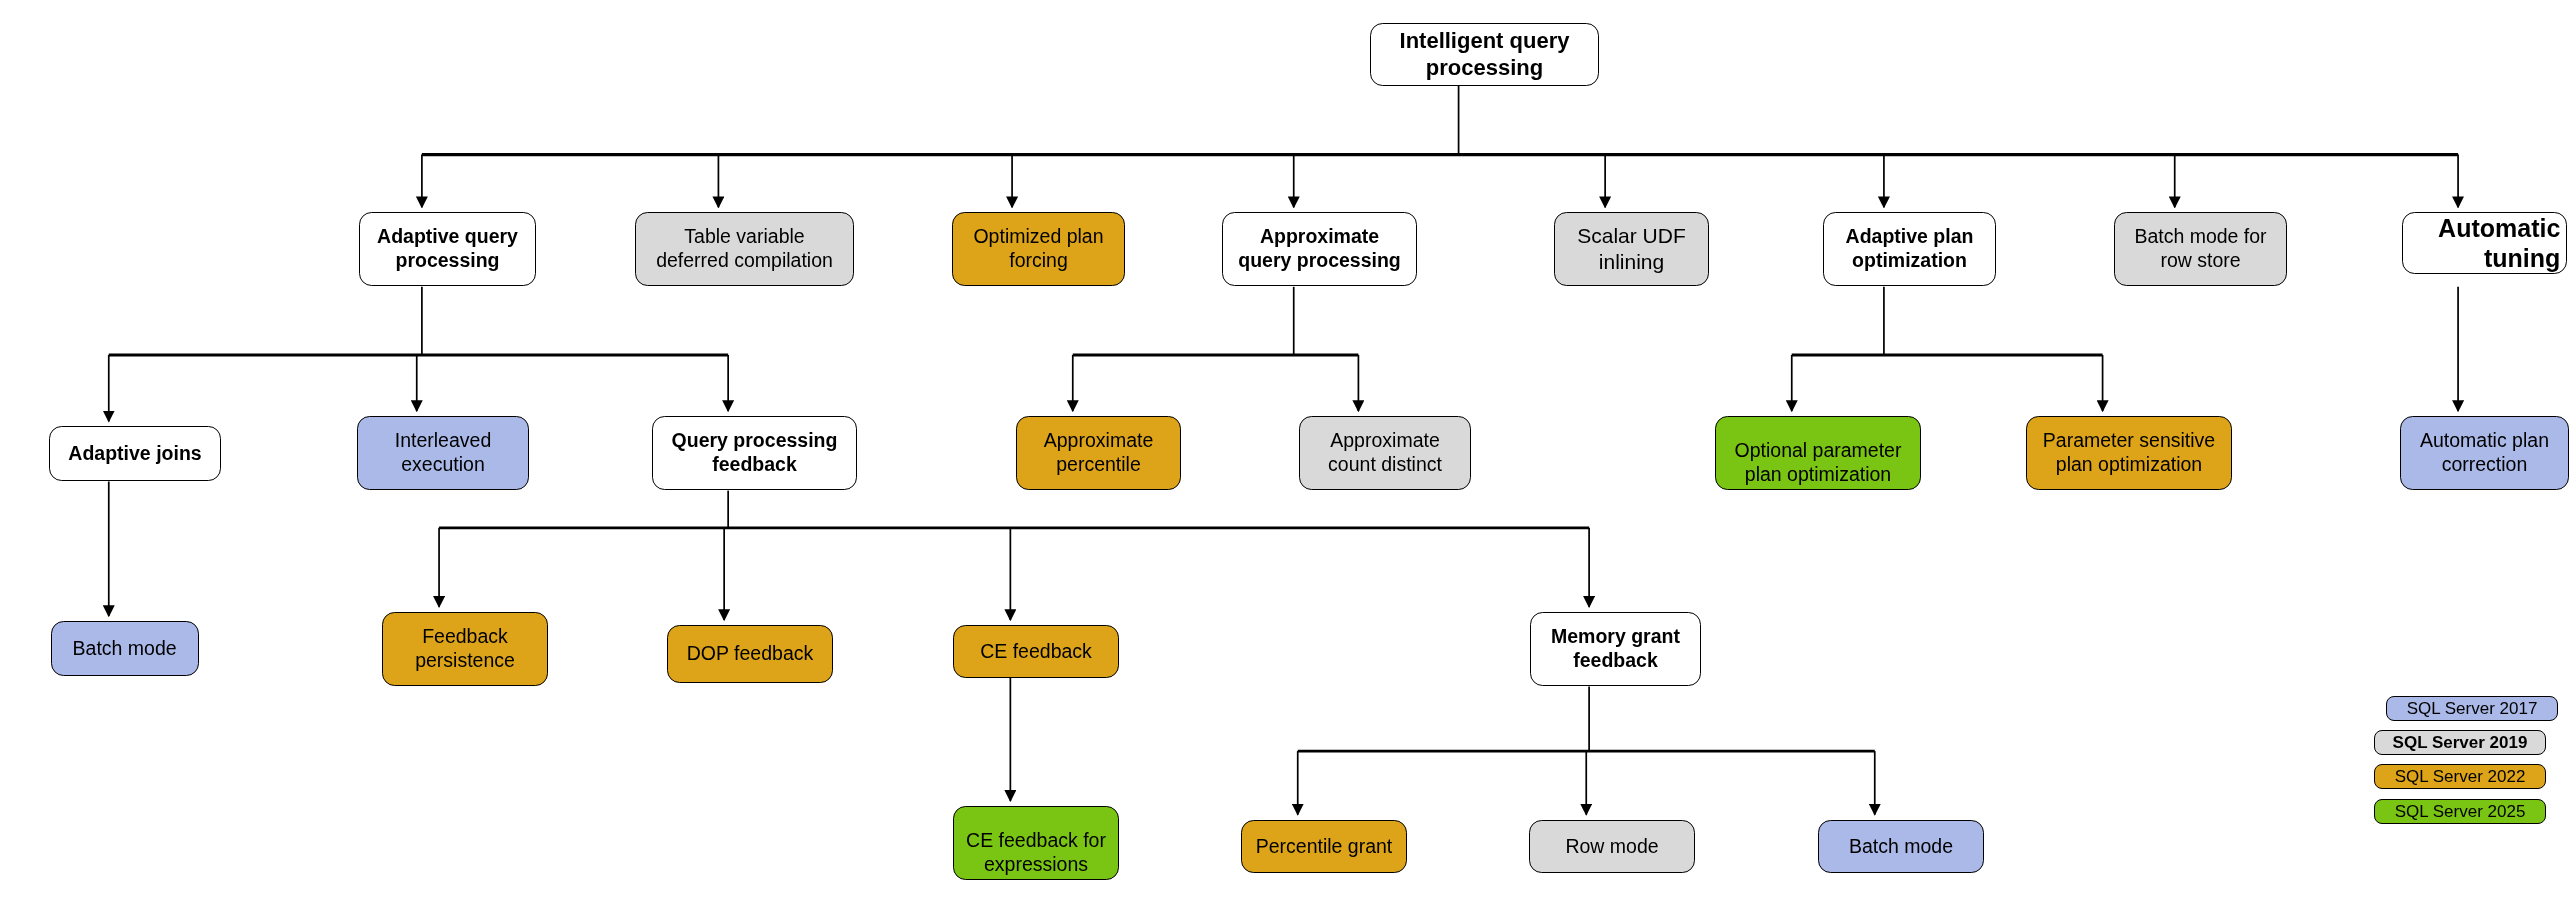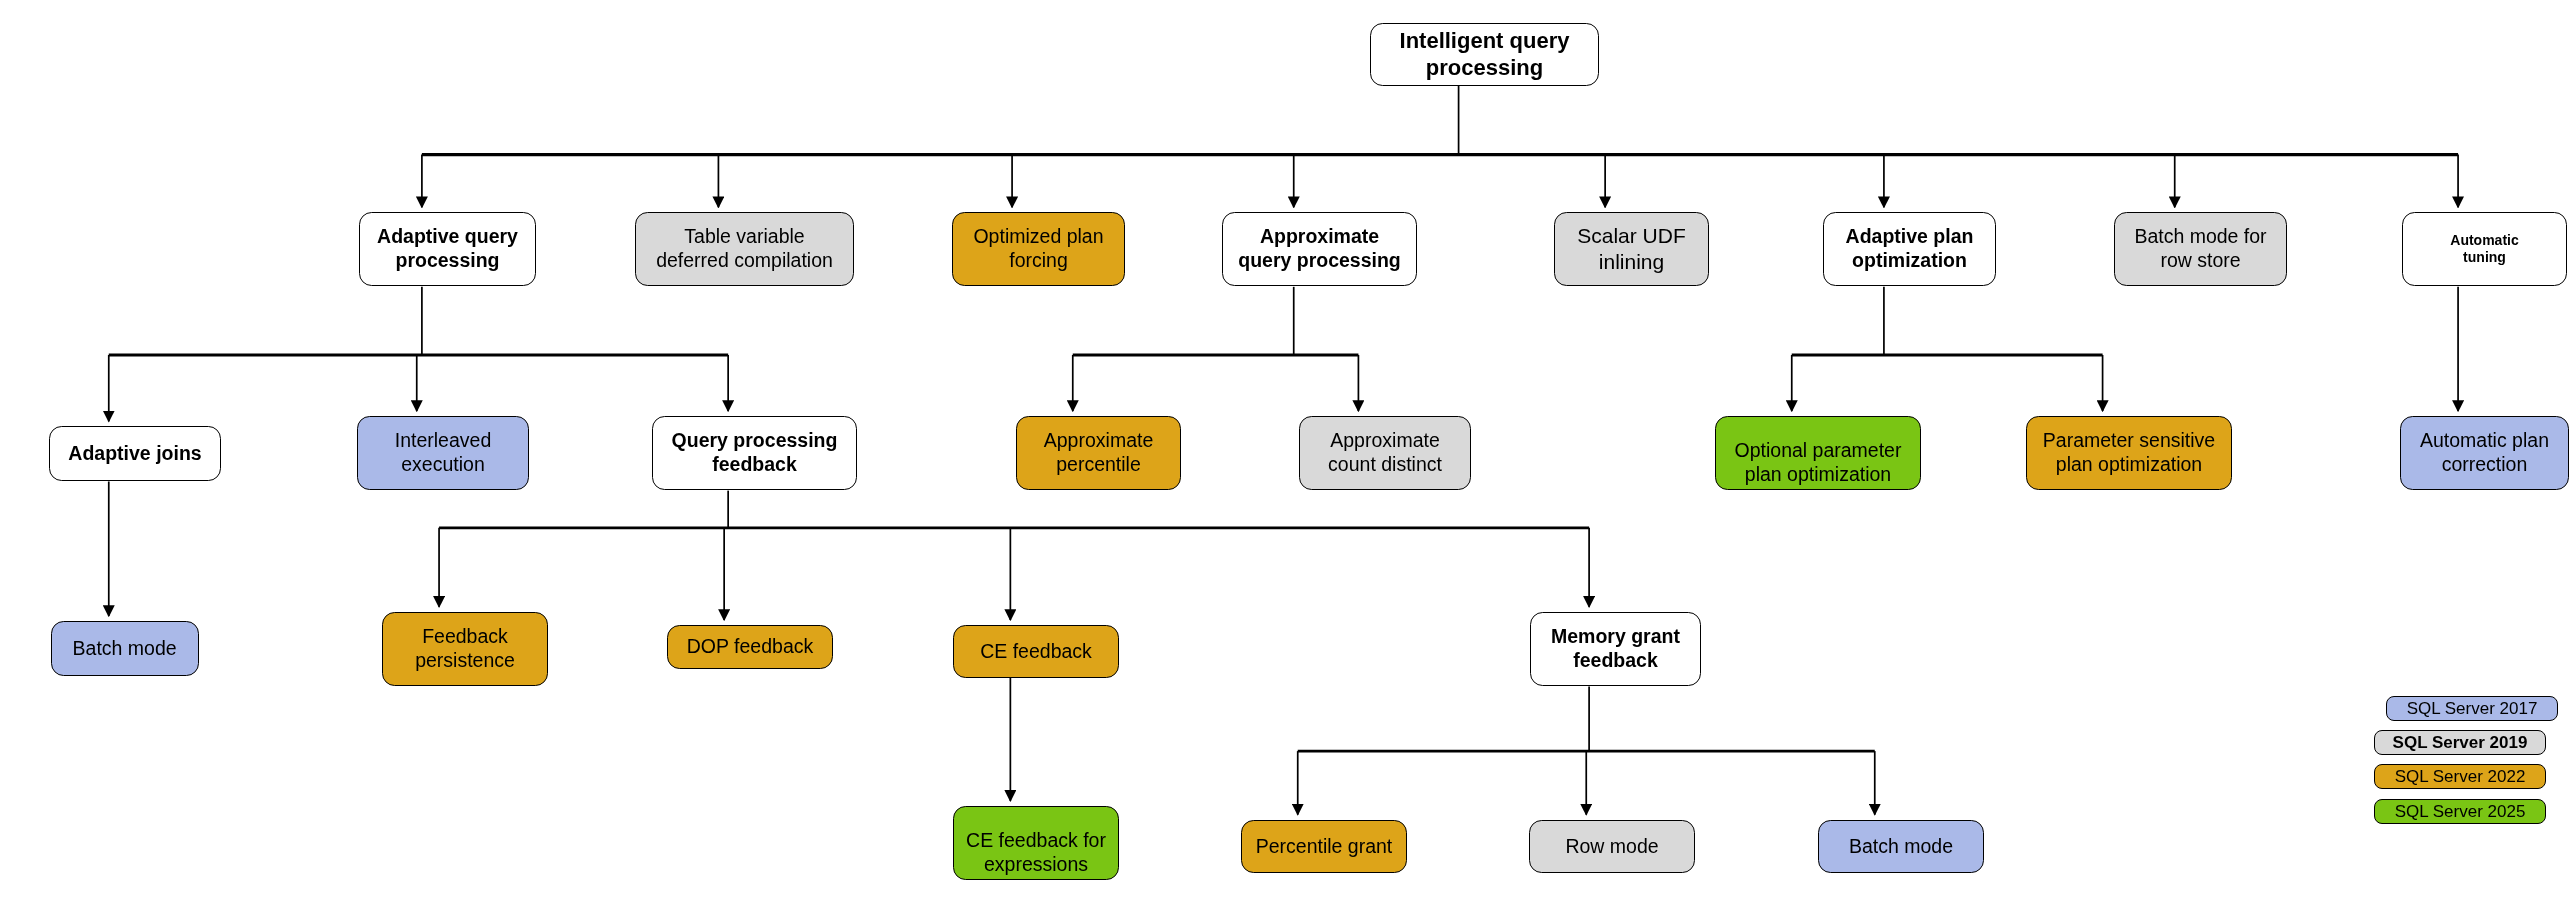--- a/index.html
+++ b/index.html
@@ -156,21 +156,21 @@
 inlining</span>
       </div>
       <div class="node c-white" style="left: 1797px; top: 212px; width: 173px; height: 74px; font-size: 19.5px;">
         <span class="lbl">Adaptive plan
 optimization</span>
       </div>
       <div class="node c-gray" style="left: 2088px; top: 212px; width: 173px; height: 74px; font-size: 19.5px;">
         <span class="lbl">Batch mode for
 row store</span>
       </div>
-      <div class="node c-white" style="left: 2376px; top: 212px; width: 165px; height: 74px; font-size: 14px;">
+      <div class="node c-white" style="left: 2376px; top: 212px; width: 165px; height: 62px; font-size: 25px; text-align: right;">
         <span class="lbl">Automatic
 tuning</span>
       </div>
       <div class="node c-white" style="left: 23px; top: 426px; width: 172px; height: 55px; font-size: 19.5px;">
         <span class="lbl">Adaptive joins</span>
       </div>
       <div class="node c-blue" style="left: 331px; top: 416px; width: 172px; height: 74px; font-size: 19.5px;">
         <span class="lbl">Interleaved
 execution</span>
       </div>
@@ -198,21 +198,21 @@
         <span class="lbl">Automatic plan
 correction</span>
       </div>
       <div class="node c-blue" style="left: 24.6px; top: 621px; width: 148px; height: 55px; font-size: 19.5px;">
         <span class="lbl">Batch mode</span>
       </div>
       <div class="node c-orange" style="left: 356px; top: 612px; width: 166px; height: 74px; font-size: 19.5px;">
         <span class="lbl">Feedback
 persistence</span>
       </div>
-      <div class="node c-orange" style="left: 641px; top: 625px; width: 166px; height: 44px; font-size: 19.5px;">
+      <div class="node c-orange" style="left: 641px; top: 625px; width: 166px; height: 58px; font-size: 19.5px;">
         <span class="lbl">DOP feedback</span>
       </div>
       <div class="node c-orange" style="left: 927px; top: 625px; width: 166px; height: 53px; font-size: 19.5px;">
         <span class="lbl">CE feedback</span>
       </div>
       <div class="node c-white" style="left: 1504px; top: 612px; width: 171px; height: 74px; font-size: 19.5px;">
         <span class="lbl">Memory grant
 feedback</span>
       </div>
       <div class="node c-green" style="left: 927px; top: 806px; width: 166px; height: 74px; font-size: 19.5px;">

